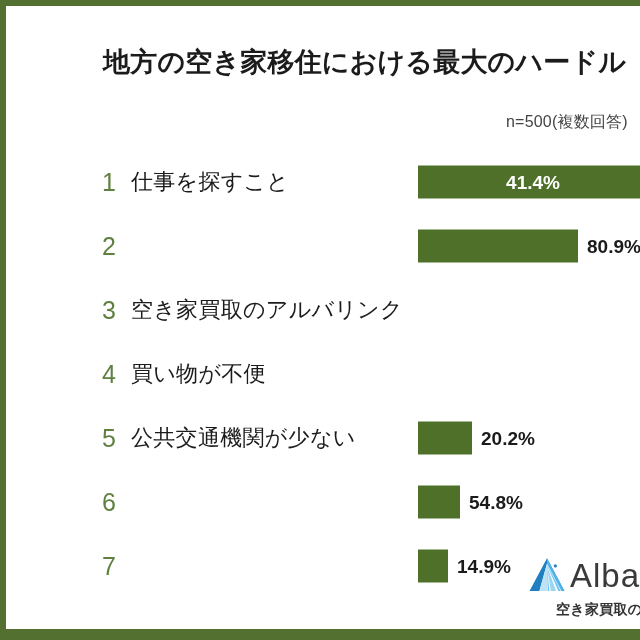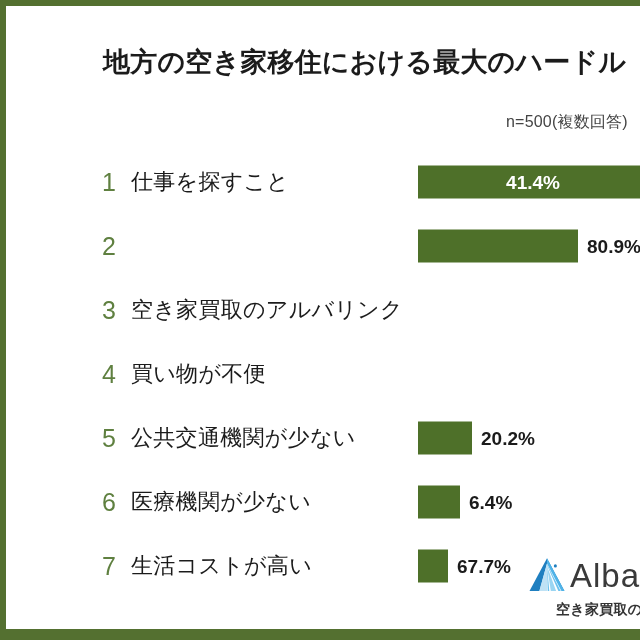--- a/index.html
+++ b/index.html
@@ -199,36 +199,34 @@
         <div class="label">公共交通機関が少ない</div>
         <div class="bar-area">
           <div class="bar-wrap">
             <div class="bar" style="width: 54px; background: rgb(78, 112, 41);"></div>
           </div>
           <div class="bar-value outside">20.2%</div>
         </div>
       </div>
       <div class="row">
         <div class="rank">6</div>
-        <div class="label">医療機関が少ない</div>
         <div class="bar-area">
           <div class="bar-wrap">
             <div class="bar" style="width: 42px; background: rgb(78, 112, 41);"></div>
           </div>
-          <div class="bar-value outside">6.4%</div>
+          <div class="bar-value outside">54.8%</div>
         </div>
       </div>
       <div class="row">
         <div class="rank">7</div>
-        <div class="label">生活コストが高い</div>
         <div class="bar-area">
           <div class="bar-wrap">
             <div class="bar" style="width: 30px; background: rgb(78, 112, 41);"></div>
           </div>
-          <div class="bar-value outside">67.7%</div>
+          <div class="bar-value outside">14.9%</div>
         </div>
       </div>
     </div>
 
   <div class="logo">
     <svg class="logo-mark" viewBox="0 0 100 100">
       <polygon points="50,6 96,92 4,92" fill="#1f7fc0"></polygon>
       <polygon points="50,6 96,92 50,92" fill="#4fb3e8"></polygon>
       <polygon points="50,20 88,92 30,92" fill="#ffffff" opacity="0.92"></polygon>
       <polygon points="50,20 30,92 50,92" fill="#bfe2f5"></polygon>

